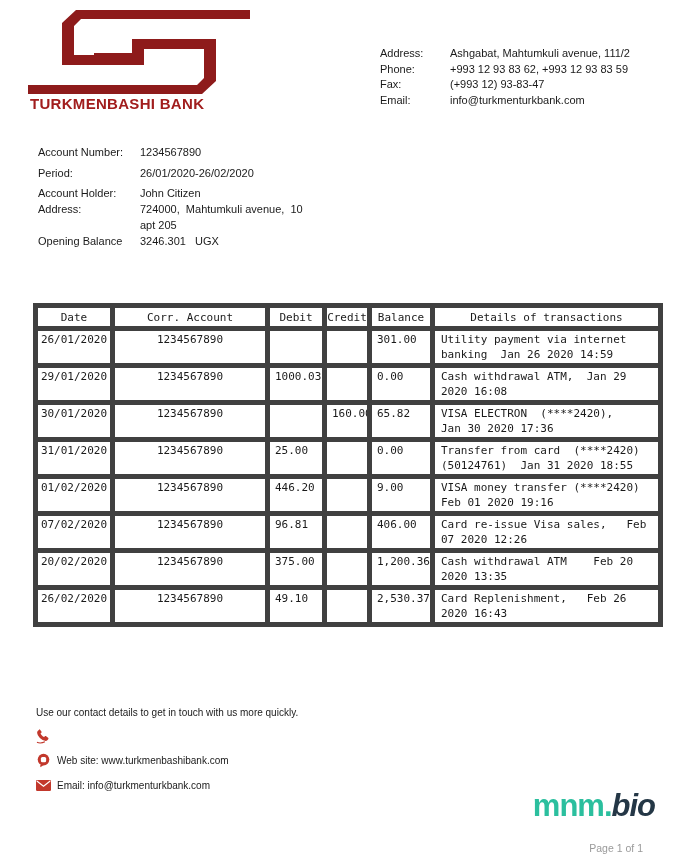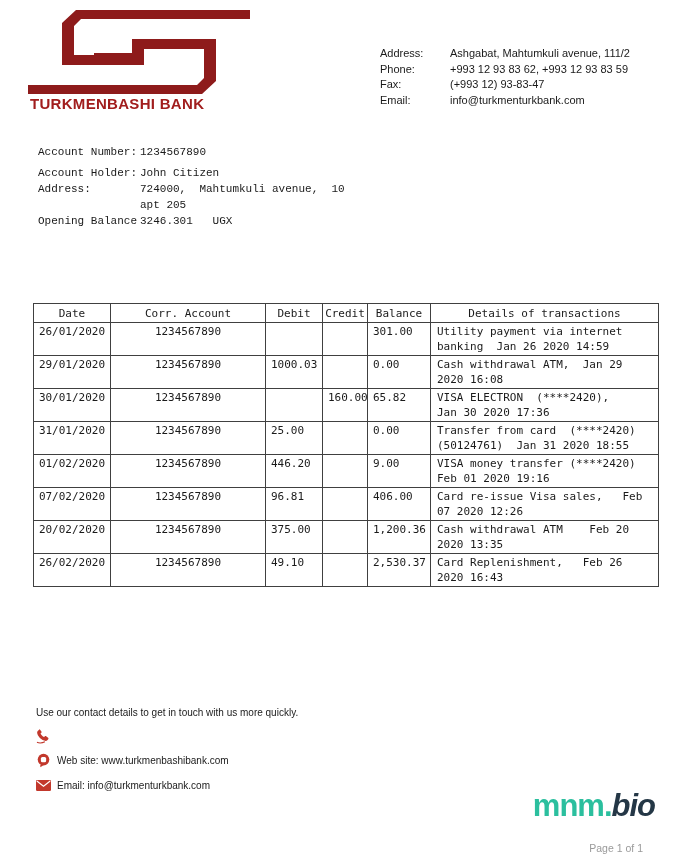--- a/index.html
+++ b/index.html
@@ -12,33 +12,33 @@
   .bank-name{
     position:absolute;left:30px;top:95px;font-size:15px;font-weight:bold;
     letter-spacing:.3px;color:var(--brand_text);
   }
   
   .hdr-contact{
     position:absolute;left:380px;top:46px;display:grid;
     grid-template-columns:70px auto;row-gap:1px;font-size:11px;line-height:14.5px;
   }
   
-  .acct{position:absolute;left:38px;top:144px;font-family:Liberation Mono, monospace;font-size:11px;line-height:16px;}
+  .acct{position:absolute;left:38px;top:144px;font-family:Liberation Sans, sans-serif;font-size:11px;line-height:16px;}
   .acct-row{display:flex;}
   .acct-row .lbl{width:102px;flex:0 0 102px;}
   .acct-row .val{white-space:pre-wrap;}
   .mb5{margin-bottom:5px;}
   .mb4{margin-bottom:4px;}
   
   .tx-table{
     position:absolute;left:33px;top:303px;border-collapse:collapse;
     font-family:"DejaVu Sans Mono",monospace;font-size:11px;line-height:15px;
     table-layout:fixed;width:625px;
   }
-  .tx-table th,.tx-table td{border:1px solid #404040;padding:1px 0 1px 0;vertical-align:top;overflow:hidden;}
+  .tx-table th,.tx-table td{border:5px solid #404040;padding:1px 0 1px 0;vertical-align:top;overflow:hidden;}
   .tx-table th{font-weight:normal;text-align:center;height:16px;vertical-align:middle;}
   .tx-table td{height:29px;}
   .c-date{text-align:center;}
   .c-acc{text-align:center;}
   .c-num{text-align:left;padding-left:5px !important;}
   .c-det{text-align:left;padding-left:6px !important;padding-right:2px !important;white-space:pre-wrap;}
   
   .footer{position:absolute;left:36px;top:707px;font-size:10px;}
   .footer .note{margin-bottom:10px;}
   .f-row{display:flex;align-items:center;margin-bottom:8.5px;height:16px;}
@@ -72,20 +72,24 @@
     <span>Fax:</span>
     <span>(+993 12) 93-83-47</span>
     <span>Email:</span>
     <span>info@turkmenturkbank.com</span>
   </div>
 
   <div class="acct">
     <div class="acct-row mb5">
       <span class="lbl">Account Number:</span>
       <span class="val">1234567890</span>
+    </div>
+    <div class="acct-row mb4">
+      <span class="lbl">Period:</span>
+      <span class="val">26/01/2020-26/02/2020</span>
     </div>
     <div class="acct-row">
       <span class="lbl">Account Holder:</span>
       <span class="val">John Citizen</span>
     </div>
     <div class="acct-row">
       <span class="lbl">Address:</span>
       <span class="val">724000,  Mahtumkuli avenue,  10
 apt 205</span>
     </div>

